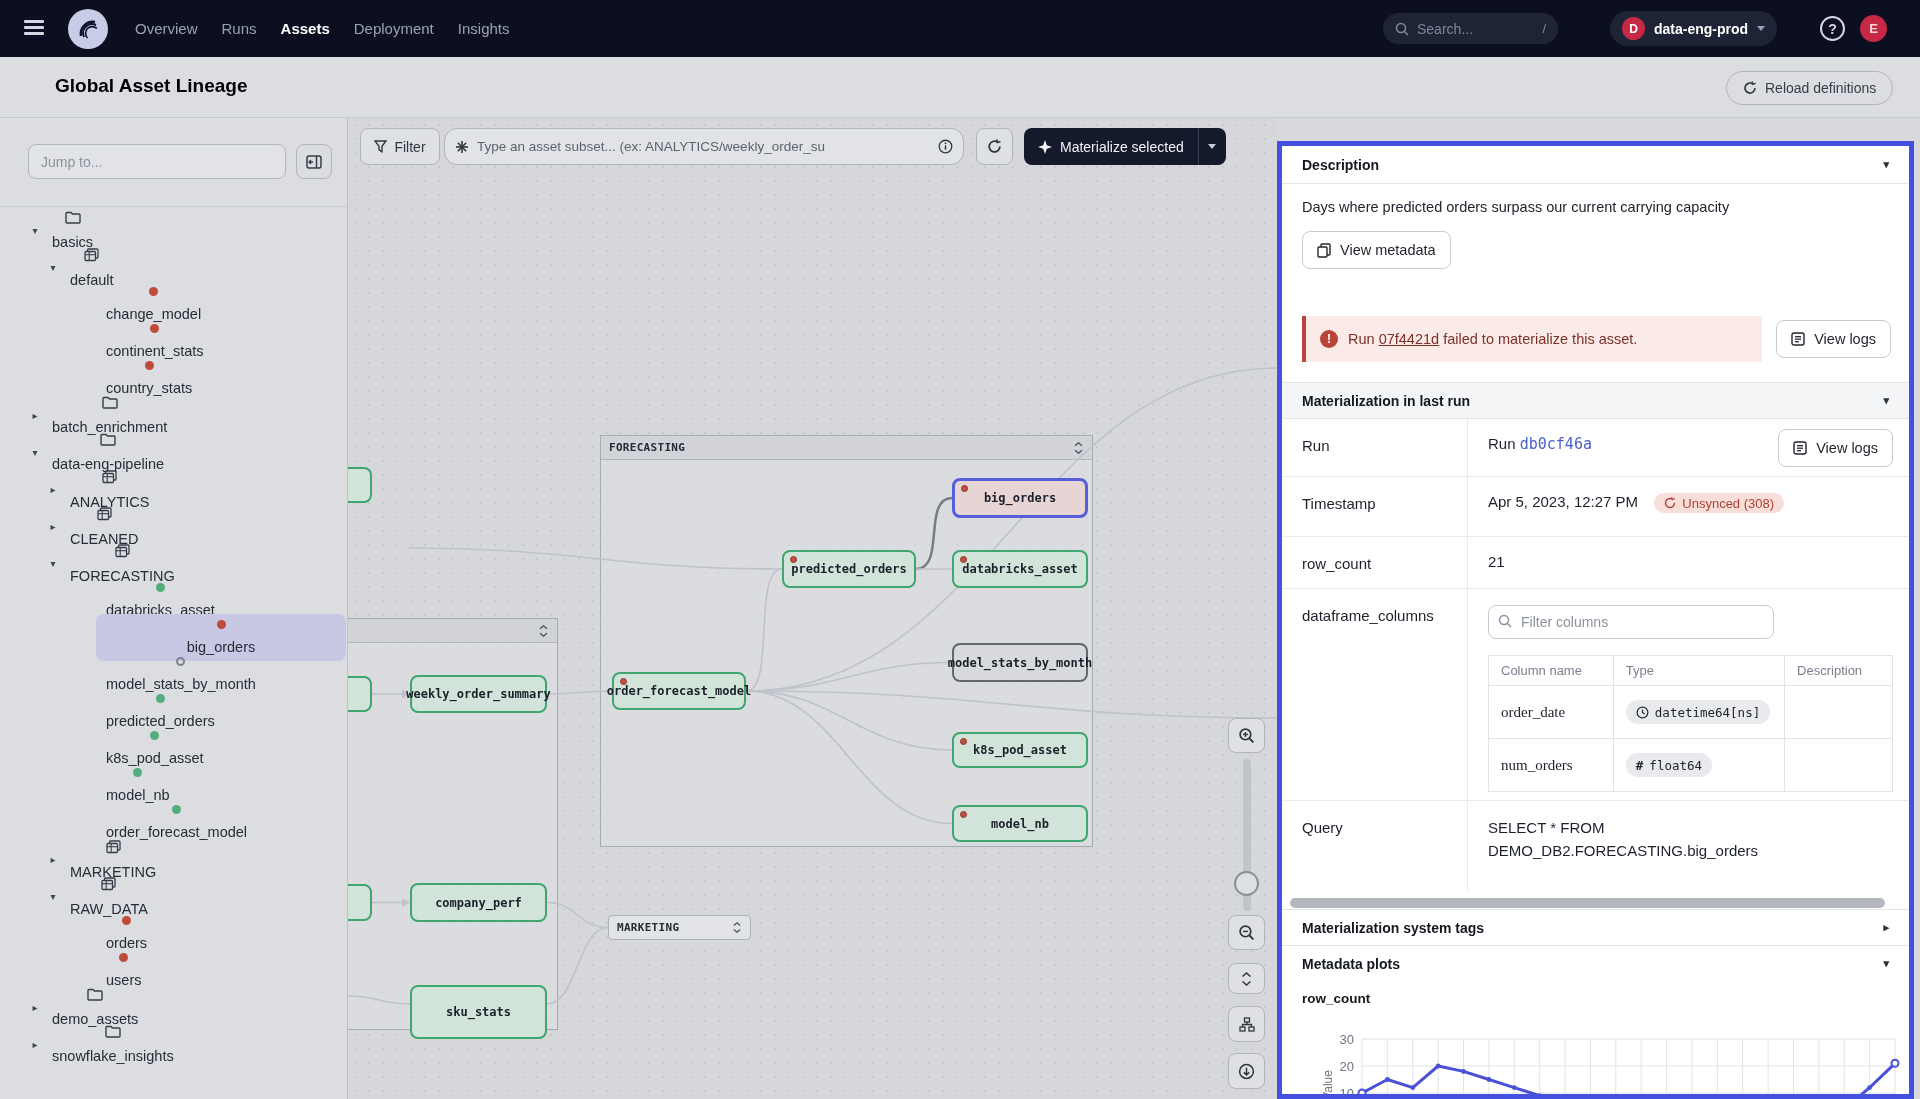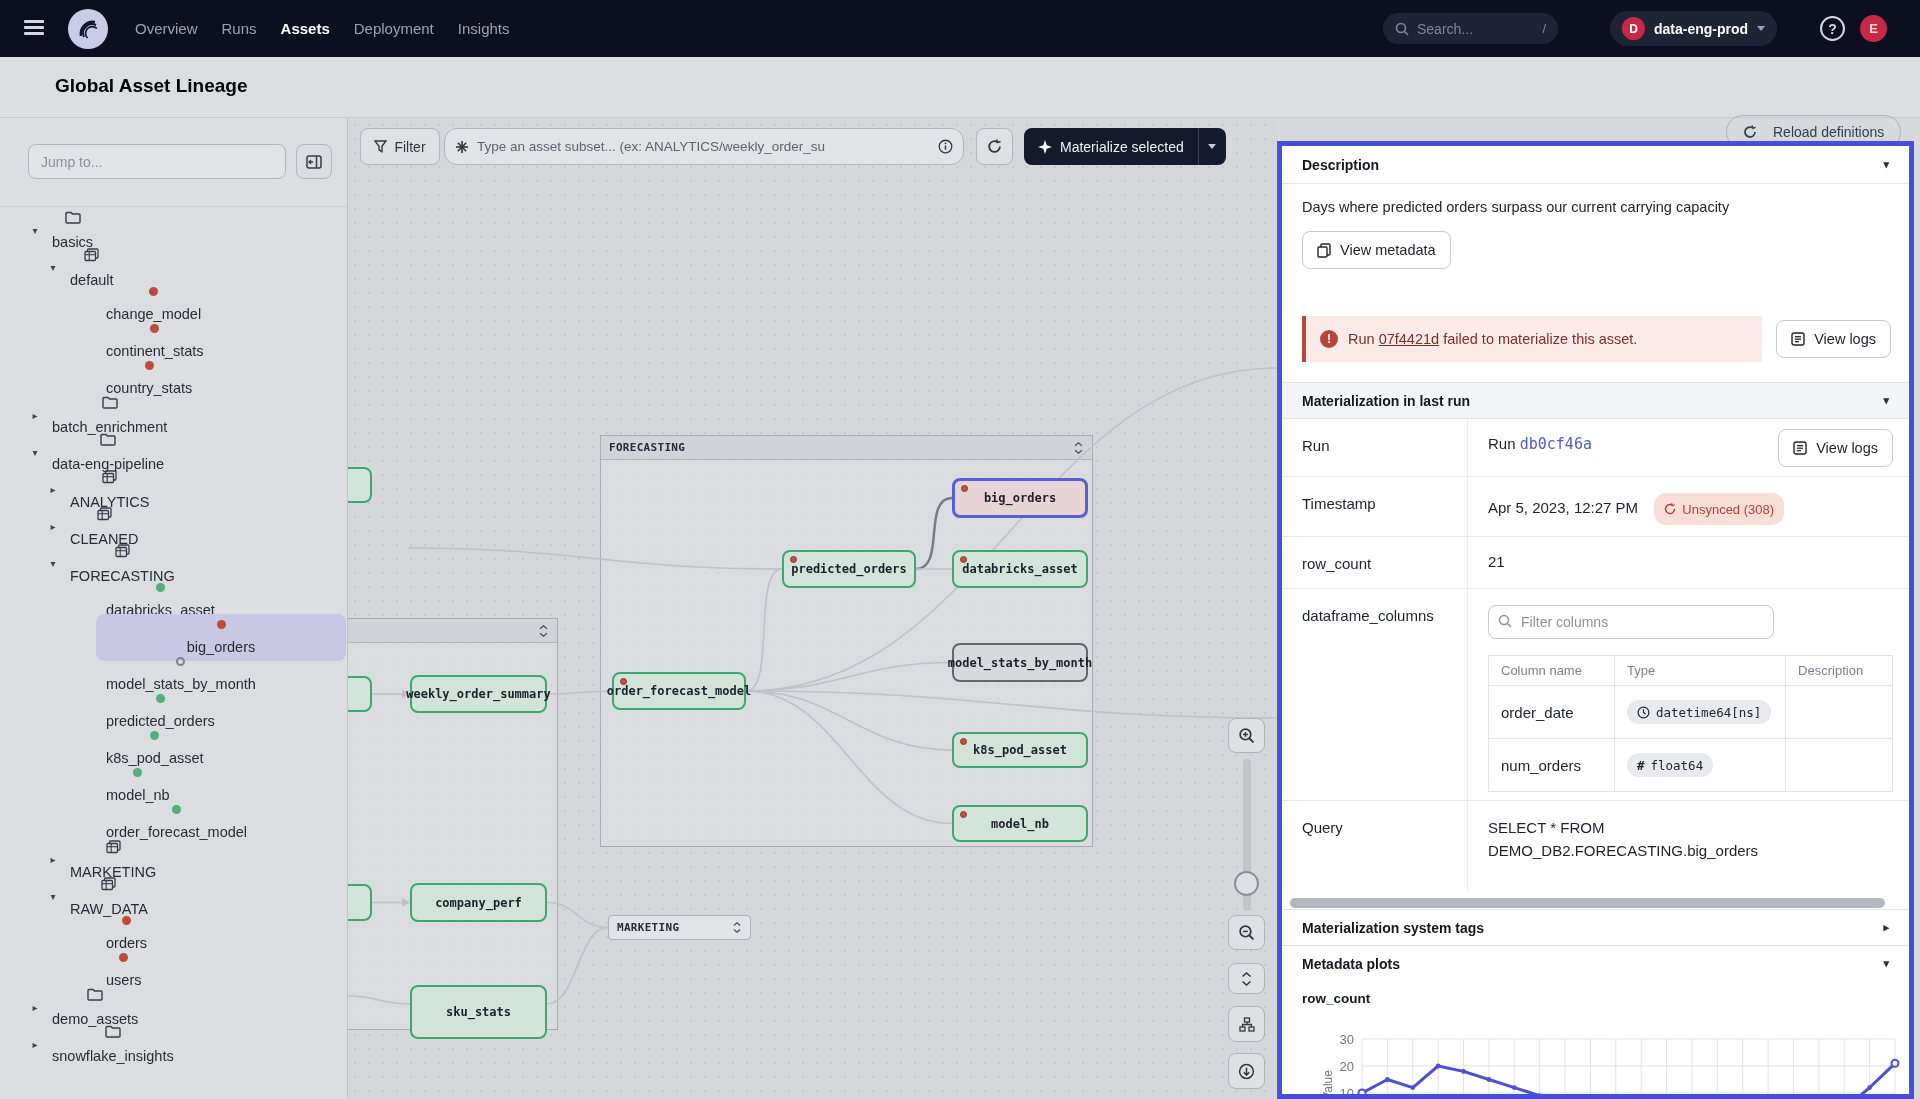--- a/index.html
+++ b/index.html
@@ -20,21 +20,21 @@
   .envpill { position:absolute; left:1610px; top:11px; height:35px; border-radius:18px; background:#1e2435; display:flex; align-items:center; padding:0 12px; gap:9px; cursor:pointer; }
   .envbadge { width:23px; height:23px; border-radius:50%; background:#c62845; color:#fff; font-size:12px; font-weight:bold; display:flex; align-items:center; justify-content:center; }
   .envname { color:#fff; font-size:14px; font-weight:bold; }
   .caret-down-sm { width:0; height:0; border-left:4px solid transparent; border-right:4px solid transparent; border-top:5px solid #9aa1b5; }
   .helpicon { position:absolute; left:1820px; top:16px; width:25px; height:25px; border:2px solid #d5d8e0; border-radius:50%; color:#d5d8e0; font-size:14px; font-weight:bold; display:flex; align-items:center; justify-content:center; cursor:pointer; }
   .avatar { position:absolute; left:1860px; top:15px; width:27px; height:27px; border-radius:50%; background:#c62845; color:#f5d9d9; font-size:13px; font-weight:bold; display:flex; align-items:center; justify-content:center; cursor:pointer; }
 
   
   .pageheader { position:absolute; left:0; top:57px; width:1920px; height:61px; background:#dcdde1; border-bottom:1px solid #c6c9cf; z-index:10; }
   .pagetitle { position:absolute; left:55px; top:18px; font-size:19px; font-weight:bold; color:#000000; }
-  .reloadbtn { position:absolute; left:1726px; top:14px; height:34px; padding:0 16px; border:1px solid #b1b4bc; border-radius:17px; display:flex; align-items:center; gap:16px; font-size:14px; color:#363c49; cursor:pointer;margin-top:44px; }
+  .reloadbtn { position:absolute; left:1726px; top:14px; height:34px; padding:0 16px; border:1px solid #b1b4bc; border-radius:17px; display:flex; align-items:center; gap:8px; font-size:14px; color:#363c49; cursor:pointer; }
 
   
   .sidebar { position:absolute; left:0; top:118px; width:348px; height:981px; background:#dcdde1; border-right:1px solid #bfc2c8; z-index:5; }
   .jumpinput { position:absolute; left:28px; top:26px; width:258px; height:35px; border:1px solid #b3b6be; border-radius:8px; background:#e2e3e7; font-size:14px; color:#5a606c; padding:0 12px; font-family:"Liberation Sans",sans-serif; }
   .jumpinput::placeholder { color:#8d929e; }
   .collapsebtn { position:absolute; left:296px; top:26px; width:36px; height:35px; border:1px solid #b3b6be; border-radius:8px; display:flex; align-items:center; justify-content:center; cursor:pointer; }
   .sidebar .divider { position:absolute; left:0; top:88px; width:100%; border-bottom:1px solid #c9ccd2; }
   .tree { position:absolute; left:0; top:94px; width:100%; }
   .treerow { height:37px; display:flex; align-items:center; cursor:pointer; position:relative; }
   .treecaret { width:14px; font-size:10px; color:#3f4450; text-align:center; flex:none; }
@@ -88,29 +88,29 @@
   .errorbanner { flex:1; height:46px; background:#fbebe8; border-left:4px solid #b8443a; display:flex; align-items:center; gap:10px; padding:0 14px; font-size:14.5px; color:#7c3027; }
   .erricon { width:18px; height:18px; border-radius:50%; background:#b8443a; color:#fff; font-size:12px; font-weight:bold; display:flex; align-items:center; justify-content:center; flex:none; }
   .errorbanner a { color:#7c3027; text-decoration:underline; cursor:pointer; }
   .matheader { position:absolute; left:0; top:236px; width:100%; height:37px; background:#f4f5f7; border-top:1px solid #e3e4e8; border-bottom:1px solid #e3e4e8; display:flex; align-items:center; justify-content:space-between; padding:0 20px; font-size:14px; font-weight:bold; color:#14181f; cursor:pointer; }
   .kvrows { position:absolute; left:0; top:273px; width:100%; }
   .kvrow { display:flex; border-bottom:1px solid #e9eaed; position:relative; }
   .kvkey { width:186px; flex:none; padding:18px 0 0 20px; font-size:15px; color:#1d212b; border-right:1px solid #e9eaed; }
   .kvval { flex:1; padding:16px 16px 0 20px; font-size:15px; color:#1d212b; }
   .runid { font-family:"DejaVu Sans Mono",monospace; color:#4a5fc9; }
   .viewlogs-abs { position:absolute; right:16px; top:10px; }
-  .pill-unsynced { display:inline-flex; align-items:center; gap:6px; height:32px; padding:0 10px; border-radius:12px; background:#f8ded8; color:#ab4334; font-size:13px; margin-left:12px; vertical-align:middle; }
+  .pill-unsynced { display:inline-flex; align-items:center; gap:6px; height:20px; padding:0 10px; border-radius:12px; background:#f8ded8; color:#ab4334; font-size:13px; margin-left:12px; vertical-align:middle; }
   .filterinput { width:286px; height:34px; border:1px solid #c7cad1; border-radius:8px; padding:0 10px 0 32px; font-size:14px; color:#474d58; font-family:"Liberation Sans",sans-serif; background:#fff; }
   .filterinput::placeholder { color:#8d929e; }
   .filterwrap { position:relative; display:inline-block; }
   .filterwrap svg { position:absolute; left:10px; top:9px; }
   .dftable { margin-top:16px; border:1px solid #d5d7dc; border-collapse:collapse; }
   .dftable th { font-size:13px; color:#7b818d; font-weight:normal; text-align:left; padding:7px 12px; border:1px solid #e2e3e8; }
   .dftable td { border:1px solid #e2e3e8; padding:14px 12px; font-size:15px; }
-  .colname { font-family:Liberation Sans, sans-serif; color:#1d212b; font-size:15px; }
+  .colname { font-family:Liberation Serif, serif; color:#1d212b; font-size:15px; }
   .typepill { display:inline-flex; align-items:center; gap:6px; height:24px; padding:0 10px; border-radius:12px; background:#e9eaee; color:#23262e; font-size:12.5px; font-family:"DejaVu Sans Mono",monospace; }
   .queryval { line-height:1.5; }
   .hscroll { position:absolute; left:8px; top:752px; width:595px; height:10px; border-radius:5px; background:#b4b7bd; cursor:pointer; }
   .tagsheader { position:absolute; left:0; top:763px; width:100%; height:36px; border-top:1px solid #e3e4e8; display:flex; align-items:center; justify-content:space-between; padding:0 20px; font-size:14px; font-weight:bold; color:#14181f; cursor:pointer; }
   .plotsheader { position:absolute; left:0; top:799px; width:100%; height:36px; border-top:1px solid #e3e4e8; display:flex; align-items:center; justify-content:space-between; padding:0 20px; font-size:14px; font-weight:bold; color:#14181f; cursor:pointer; }
   .plotlabel { position:absolute; left:20px; top:845px; font-size:13.5px; font-weight:bold; color:#14181f; }
   .chartwrap { position:absolute; left:0; top:869px; width:627px; height:110px; }
 </style>
 </head>
 <body>

